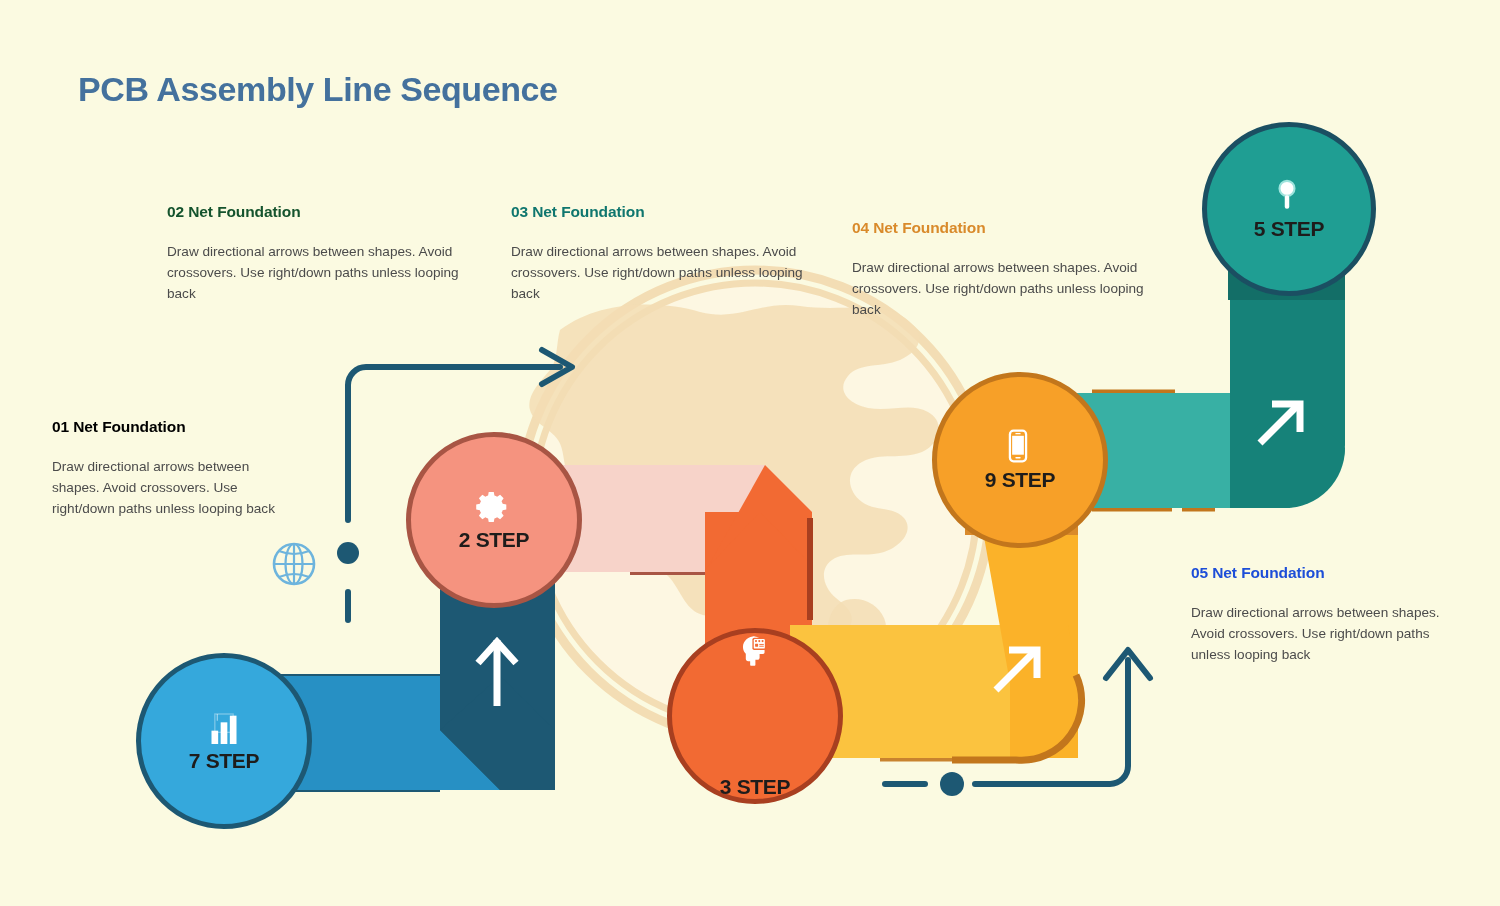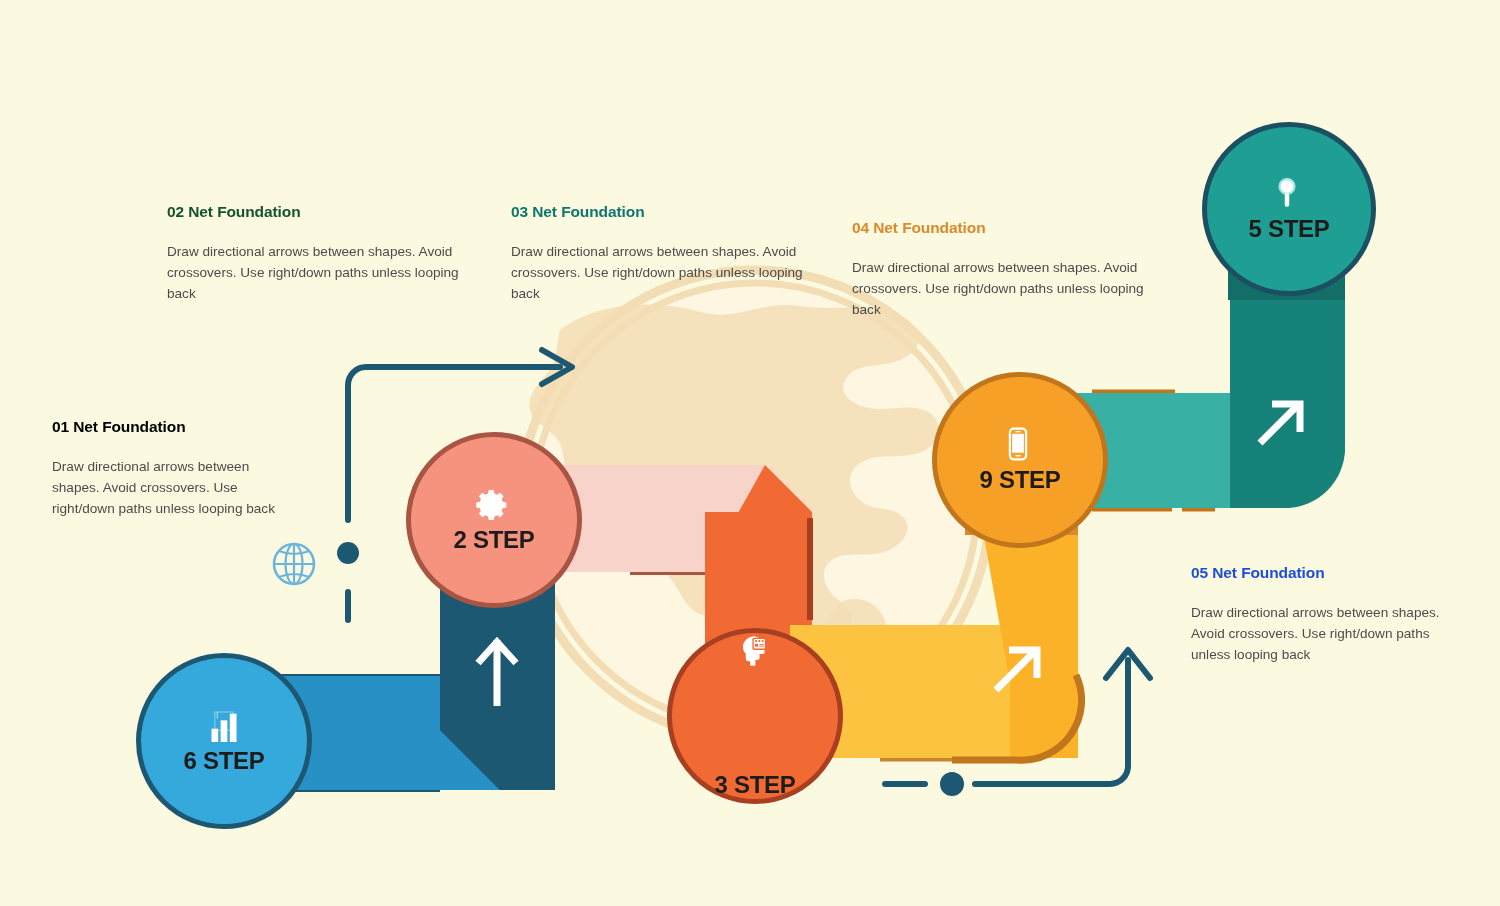--- a/index.html
+++ b/index.html
@@ -36,21 +36,21 @@
   #txt04{left:852px;top:219px;width:320px;}
   #txt05{left:1191px;top:564px;width:265px;}
 
   
   .step{
     position:absolute;border-radius:50%;
     display:flex;flex-direction:column;align-items:center;justify-content:center;
     box-sizing:border-box;
   }
   .step .slabel{
-    font-size:24px;font-weight:bold;color:#1e1c1b;letter-spacing:-0.3px;
+    font-size:21px;font-weight:bold;color:#1e1c1b;letter-spacing:-0.3px;
     margin-top:0;
   }
   .step .sicon{width:40px;height:40px;display:block;}
 
   
   #ribbons{position:absolute;left:0;top:0;width:1500px;height:906px;}
 </style>
 </head>
 <body>
 
@@ -166,20 +166,21 @@
     <g>
       <circle cx="294" cy="564" r="20" fill="none" stroke="#6db4dd" stroke-width="2.6"></circle>
       <ellipse cx="294" cy="564" rx="8.5" ry="20" fill="none" stroke="#6db4dd" stroke-width="2.2"></ellipse>
       <line x1="274" y1="564" x2="314" y2="564" stroke="#6db4dd" stroke-width="2.2"></line>
       <path d="M279 551 Q294 557 309 551" fill="none" stroke="#6db4dd" stroke-width="2.2"></path>
       <path d="M279 577 Q294 571 309 577" fill="none" stroke="#6db4dd" stroke-width="2.2"></path>
       <line x1="294" y1="544" x2="294" y2="584" stroke="#6db4dd" stroke-width="2.2"></line>
     </g>
   </svg>
 
+  <div class="abs" id="title">PCB Assembly Line Sequence</div>
 
   <div class="tblock" id="txt01">
     <div class="thead" style="color:#000000">01 Net Foundation</div>
     <div class="tbody">Draw directional arrows between shapes. Avoid crossovers. Use right/down paths unless looping back</div>
   </div>
 
   <div class="tblock" id="txt02">
     <div class="thead" style="color:#14532d">02 Net Foundation</div>
     <div class="tbody">Draw directional arrows between shapes. Avoid crossovers. Use right/down paths unless looping back</div>
   </div>
@@ -202,21 +203,21 @@
   <div class="step" id="step1" style="left:136px;top:653px;width:176px;height:176px;background:#35a8dc;border:5px solid #1d5873;">
     <span class="sicon">
       <svg viewBox="0 0 24 24" width="40" height="40">
         <rect x="4.5" y="13" width="4" height="8" fill="#ffffff"></rect>
         <rect x="10" y="8" width="4" height="13" fill="#ffffff"></rect>
         <rect x="15.5" y="4" width="4" height="17" fill="#ffffff"></rect>
         <path d="M8 3 L8 7" stroke="#ffffff" stroke-width="0.8" opacity="0.45"></path>
         <rect x="6.5" y="3" width="11" height="11" fill="none" stroke="#ffffff" stroke-width="0.8" opacity="0.35"></rect>
       </svg>
     </span>
-    <span class="slabel">6 STEP</span>
+    <span class="slabel">7 STEP</span>
   </div>
 
   <div class="step" id="step2" style="left:406px;top:432px;width:176px;height:176px;background:#f5937f;border:5px solid #a85544;align-items:center;">
     <span class="sicon">
       <svg viewBox="0 0 24 24" width="38" height="38">
         <path fill="#ffffff" d="M12 8.3a3.7 3.7 0 100 7.4 3.7 3.7 0 000-7.4zm0 5.4a1.7 1.7 0 110-3.4 1.7 1.7 0 010 3.4z"></path>
         <path fill="#ffffff" d="M20.4 13.6v-3.2l-2.3-.4a6.6 6.6 0 00-.7-1.7l1.3-1.9-2.2-2.2-1.9 1.3a6.6 6.6 0 00-1.7-.7L12.5 2.5h-3.2l-.4 2.3a6.6 6.6 0 00-1.7.7L5.3 4.2 3.1 6.4l1.3 1.9a6.6 6.6 0 00-.7 1.7l-2.3.4v3.2l2.3.4c.17.6.4 1.17.7 1.7l-1.3 1.9 2.2 2.2 1.9-1.3c.53.3 1.1.53 1.7.7l.4 2.3h3.2l.4-2.3c.6-.17 1.17-.4 1.7-.7l1.9 1.3 2.2-2.2-1.3-1.9c.3-.53.53-1.1.7-1.7z"></path>
       </svg>
     </span>
     <span class="slabel">2 STEP</span>

